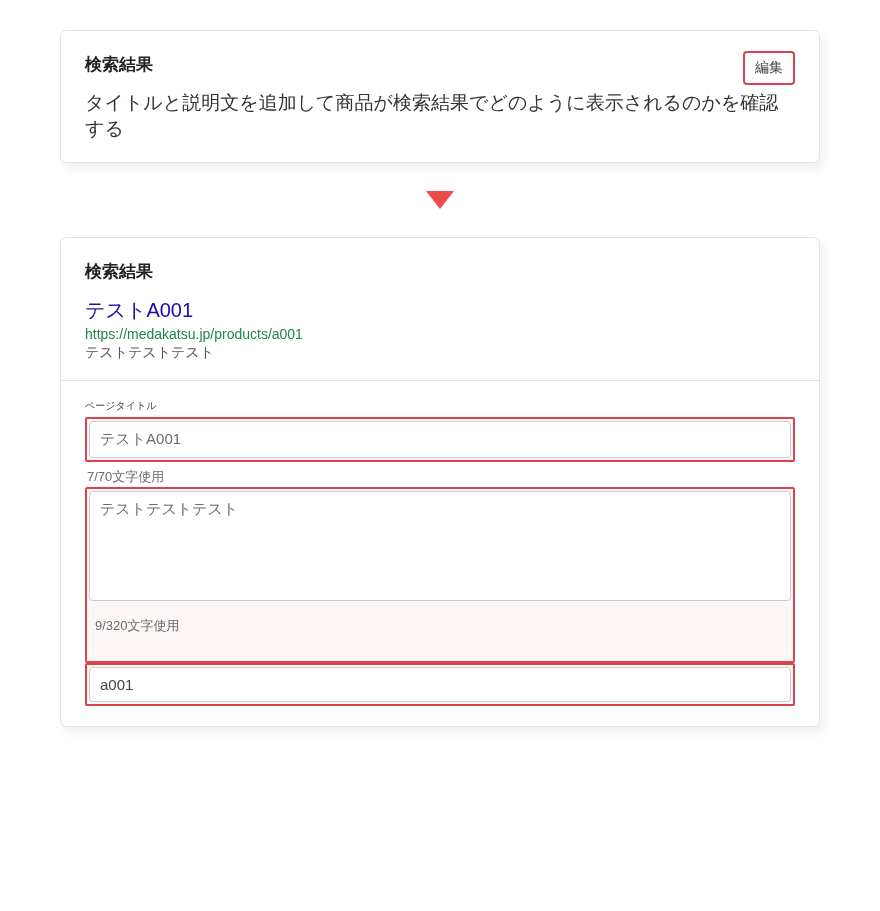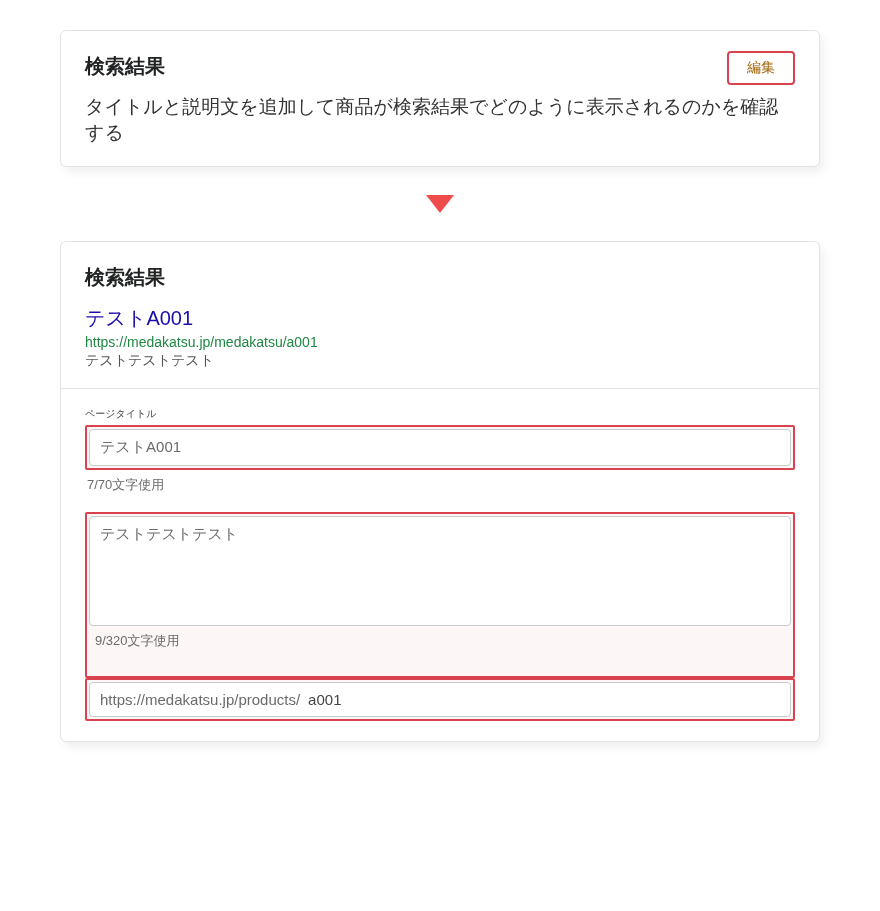--- a/index.html
+++ b/index.html
@@ -17,36 +17,36 @@
     padding: 20px 24px;
     box-shadow: 4px 6px 8px rgba(0,0,0,0.06);
     margin-bottom: 28px;
   }
   .card-header {
     display: flex;
     justify-content: space-between;
     align-items: flex-start;
   }
   .card-title {
-    font-size: 20px;
+    font-size: 17px;
     font-weight: 700;
     color: #202223;
     margin: 2px 0 14px 0;
   }
   .card-subtitle {
     font-size: 19px;
     color: #333;
     margin: 0;
   }
   .edit-button {
     border: 2px solid #d8434f;
     background: #fff;
-    color: #a16207;
+    color: #404040;
     font-size: 14px;
-    padding: 6px 18px;
+    padding: 6px 10px;
     border-radius: 4px;
     cursor: pointer;
   }
   .arrow-wrap {
     text-align: center;
     margin: 4px 0 24px 0;
   }
   .arrow-down {
     display: inline-block;
     width: 0; height: 0;
@@ -103,21 +103,21 @@
     border-radius: 4px;
     background: #fff;
     padding: 8px 10px;
     font-size: 15px;
     color: #6b6b6b;
     min-height: 110px;
   }
   .char-count {
     font-size: 13px;
     color: #6b6b6b;
-    margin: 6px 0 18px 2px;
+    margin: 6px 0 1px 2px;
   }
   .handle-prefix { color: #6b6b6b; }
   .handle-value { color: #444; text-align: right; }
 </style>
 </head>
 <body>
 
 <div class="card">
   <div class="card-header">
     <div>
@@ -130,40 +130,39 @@
 
 <div class="arrow-wrap">
   <span class="arrow-down"></span>
 </div>
 
 <div class="card">
   <div class="card-title">検索結果</div>
 
   <div>
     <div class="serp-title">テストA001</div>
-    <div class="serp-url">https://medakatsu.jp/medakatsu/a001</div>
+    <div class="serp-url">https://medakatsu.jp/products/a001</div>
     <div class="serp-desc">テストテストテスト</div>
   </div>
 
   <hr class="divider">
 
   <label class="field-label">ページタイトル</label>
   <div class="highlight-box">
     <div class="input-shell">
       <span>テストA001</span>
     </div>
   </div>
   <div class="char-count">7/70文字使用</div>
 
   <div class="highlight-box tall-pad">
     <div class="textarea-shell">
       <span>テストテストテスト</span>
     </div>
-    <div class="char-count" style="margin:6px 0 0 6px;">9/320文字使用</div>
+    <div class="char-count" style="margin:16px 0 0 6px;">9/320文字使用</div>
   </div>
 
   <div class="highlight-box">
     <div class="input-shell">
-      <span class="handle-prefix">https://medakatsu.jp/products/</span>
       <span class="handle-value">a001</span>
     </div>
   </div>
 </div>
 
 </body></html>

